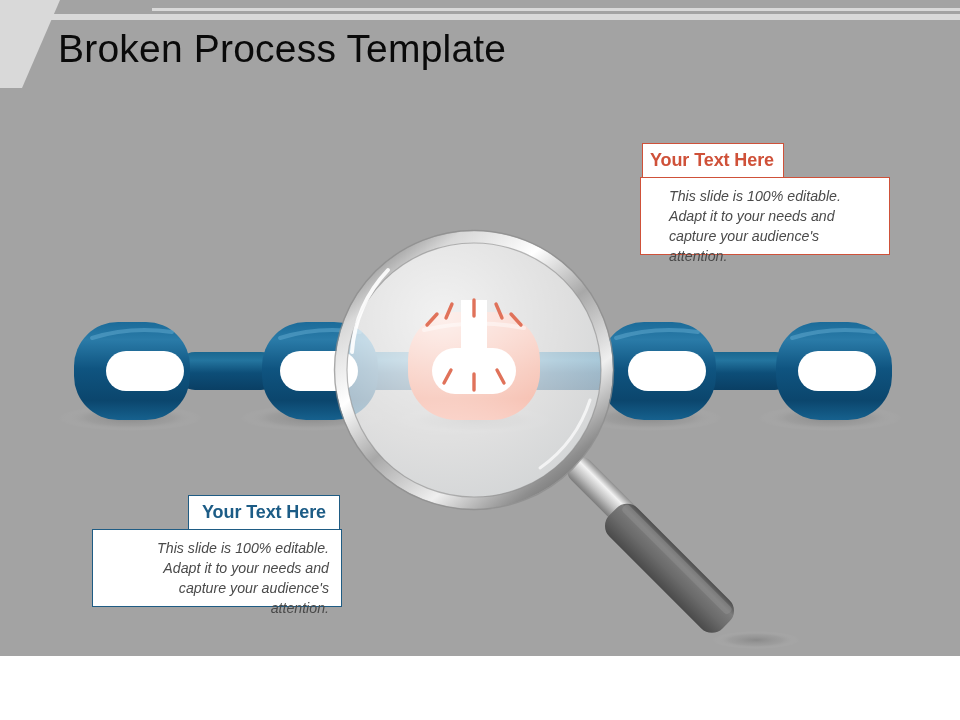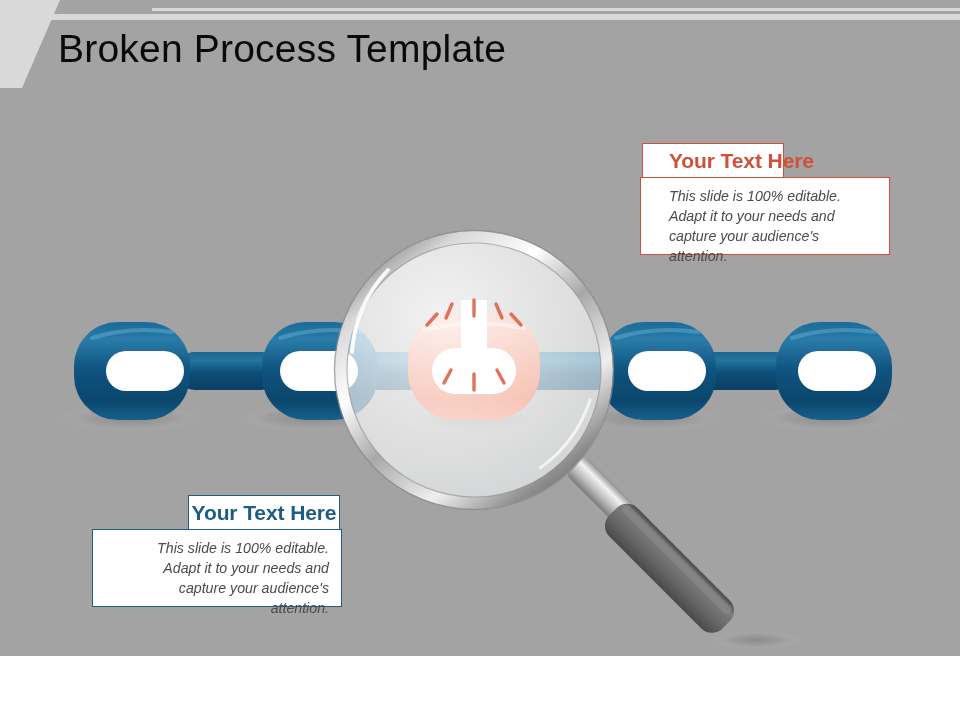--- a/index.html
+++ b/index.html
@@ -55,22 +55,22 @@
 
   
   .callout { position: absolute; }
   .callout .cap {
     position: absolute;
     box-sizing: border-box;
     background: #ffffff;
     border: 1.4px solid;
     display: flex;
     align-items: center;
-    padding: 0 26px;
-    font-size: 21px;
+    padding: 0 7px;
+    font-size: 18px;
     font-weight: bold;
     letter-spacing: -0.1px;
     white-space: nowrap;
     z-index: 2;
   }
   .callout .body {
     position: absolute;
     box-sizing: border-box;
     background: #ffffff;
     border: 1.2px solid;

